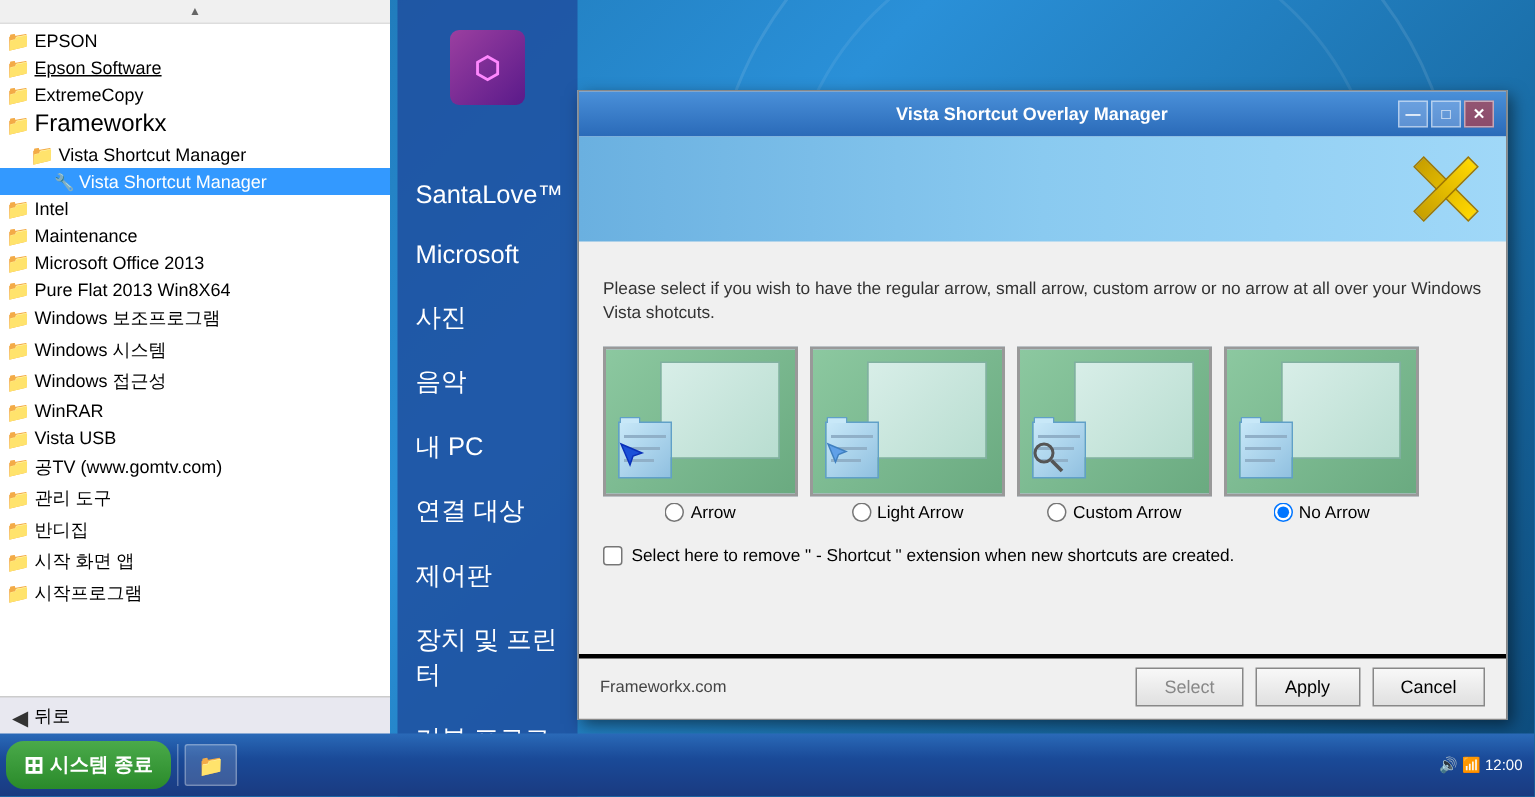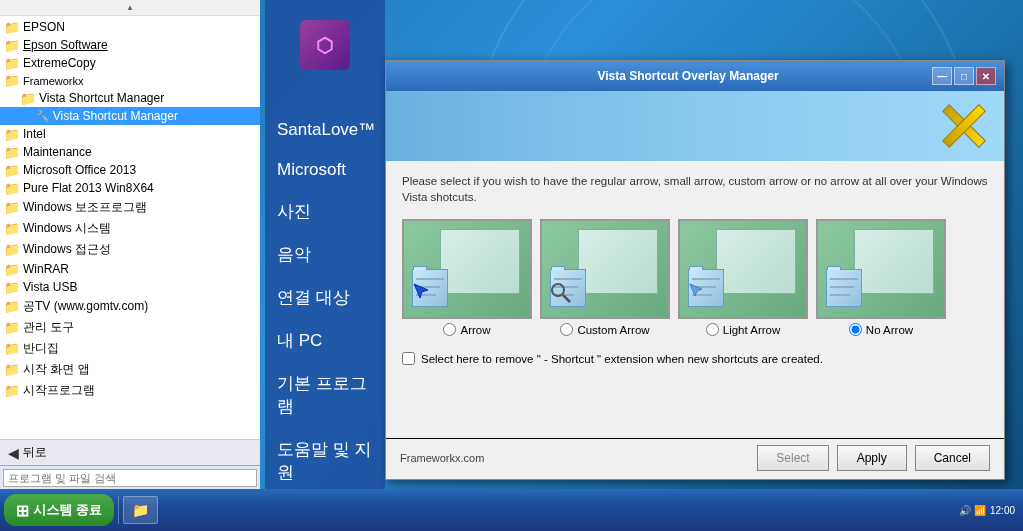--- a/index.html
+++ b/index.html
@@ -127,21 +127,21 @@
     }
     .x-logo::before {
       transform: translate(-50%, -50%) rotate(45deg);
     }
     .x-logo::after {
       transform: translate(-50%, -50%) rotate(-45deg);
     }
 
     .modal-body {
       flex: 1;
-      padding: 12px 16px;
+      padding: 24px 16px;
       background: #f0f0f0;
     }
 
     .modal-description {
       font-size: 11.5px;
       color: #333;
       margin-bottom: 14px;
       line-height: 1.4;
     }
 
@@ -187,21 +187,21 @@
       font-size: 11.5px;
     }
     .checkbox-row input[type=checkbox] { margin: 0; }
 
     .modal-footer {
       display: flex;
       align-items: center;
       justify-content: space-between;
       padding: 6px 14px 8px;
       background: #f0f0f0;
-      border-top: 1px solid #000000;
+      border-top: 3px solid #000000;
       flex-shrink: 0;
     }
 
     .footer-url {
       font-size: 11px;
       color: #444;
     }
 
     .footer-buttons {
       display: flex;
@@ -317,21 +317,21 @@
             <span class="tree-label" style="font-size: 12px; text-decoration: underline;">Epson Software</span>
           </div>
           <div class="tree-item">
             <span style="display: inline-block; width: 0px;"></span>
             <span style="display: inline-block; width: 16px; height: 13px; background: none; border: none; margin-right: 3px; flex-shrink: 0; font-size: 13px; text-align: center; line-height: 13px;">📁</span>
             <span class="tree-label" style="font-size: 12px;">ExtremeCopy</span>
           </div>
           <div class="tree-item">
             <span style="display: inline-block; width: 0px;"></span>
             <span style="display: inline-block; width: 16px; height: 13px; background: none; border: none; margin-right: 3px; flex-shrink: 0; font-size: 13px; text-align: center; line-height: 13px;">📁</span>
-            <span class="tree-label" style="font-size: 11px;">Frameworkx</span>
+            <span class="tree-label" style="font-size: 16px;">Frameworkx</span>
           </div>
           <div class="tree-item">
             <span style="display: inline-block; width: 16px;"></span>
             <span style="display: inline-block; width: 16px; height: 13px; background: none; border: none; margin-right: 3px; flex-shrink: 0; font-size: 13px; text-align: center; line-height: 13px;">📁</span>
             <span class="tree-label" style="font-size: 12px;">Vista Shortcut Manager</span>
           </div>
           <div class="tree-item selected">
             <span style="display: inline-block; width: 32px;"></span>
             <span style="display: inline-block; margin-right: 3px; flex-shrink: 0; font-size: 11px;">🔧</span>
             <span class="tree-label" style="font-size: 12px;">Vista Shortcut Manager</span>
@@ -407,40 +407,39 @@
             <span class="tree-label" style="font-size: 12px;">시작프로그램</span>
           </div>
         </div>
     </div>
 
     <div style="background:#e8e8f0;border-top:1px solid #ccc;padding:4px 8px;display:flex;align-items:center;gap:4px;cursor:pointer;">
       <span style="color:#333;font-size:14px;">◀</span>
       <span style="font-size:12px;">뒤로</span>
     </div>
 
-    <div style="background:#e0e8f8;border-top:1px solid #9ab;padding:3px;">
-      <input type="text" style="width: 100%; font-size: 11px; padding: 2px 4px; border: 1px solid rgb(170, 170, 170);" placeholder="프로그램 및 파일 검색">
-    </div>
   </div>
 </div>
 
 <div class="nav-menu">
 
   <div style="position:absolute;top:20px;left:50%;transform:translateX(-50%);">
     <div style="width:50px;height:50px;background:linear-gradient(135deg,#9b3fa0,#5a1a8a);border-radius:6px;display:flex;align-items:center;justify-content:center;">
       <div style="color:#ff88ff;font-size:20px;font-weight:bold;">⬡</div>
     </div>
   </div>
   <div id="nav-items">
       <div class="nav-item">SantaLove™</div>
       <div class="nav-item">Microsoft</div>
       <div class="nav-item">사진</div>
       <div class="nav-item">음악</div>
+      <div class="nav-item">내 PC</div>
       <div class="nav-item">연결 대상</div>
-      <div class="nav-item">내 PC</div>
+      <div class="nav-item">제어판</div>
+      <div class="nav-item">장치 및 프린터</div>
       <div class="nav-item">기본 프로그램</div>
       <div class="nav-item">도움말 및 지원</div>
       <div class="nav-item">실행...</div>
     </div>
 </div>
 
 <div class="modal">
 
   <div class="modal-titlebar">
     <span style="width:50px;"></span>
@@ -472,20 +471,41 @@
                 <div style="position: absolute; left: 3px; top: 24px; width: 20px; height: 2px; background: rgb(144, 176, 200);"></div>
               </div>
               <div style="position: absolute; bottom: 2px; left: 0px;"><svg width="22" height="22" viewBox="0 0 22 22">
                   <polygon points="2,2 16,8 10,10 8,16" fill="#1a50d8" stroke="#0a30b8" stroke-width="1"></polygon>
                 </svg></div>
             </div>
           </div>
           <div class="radio-option">
             <input type="radio" name="arrow-type" value="arrow" style="">
             <label>Arrow</label>
+          </div>
+        </div>
+        <div class="arrow-option">
+          <div class="arrow-preview">
+            <div style="position: absolute; inset: 0px; background: linear-gradient(135deg, rgb(140, 200, 160), rgb(106, 170, 128));"></div>
+            <div style="position: absolute; top: 8px; right: 10px; width: 80px; height: 65px; background: linear-gradient(135deg, rgb(216, 238, 232), rgb(184, 221, 208)); border: 1px solid rgb(128, 176, 160);"></div>
+            <div style="position: absolute; bottom: 8px; left: 8px; width: 36px; height: 40px;">
+              <div style="width: 36px; height: 38px; background: linear-gradient(135deg, rgb(200, 232, 248), rgb(144, 192, 224)); border: 1px solid rgb(96, 160, 200); position: relative;">
+                <div style="position: absolute; top: -4px; left: 0px; width: 14px; height: 4px; background: rgb(200, 232, 248); border-top: 1px solid rgb(96, 160, 200); border-right: 1px solid rgb(96, 160, 200); border-left: 1px solid rgb(96, 160, 200); border-image: initial; border-bottom: none; border-radius: 1px 1px 0px 0px;"></div>
+                <div style="position: absolute; left: 3px; top: 8px; width: 28px; height: 2px; background: rgb(144, 176, 200);"></div>
+                <div style="position: absolute; left: 3px; top: 16px; width: 24px; height: 2px; background: rgb(144, 176, 200);"></div>
+                <div style="position: absolute; left: 3px; top: 24px; width: 20px; height: 2px; background: rgb(144, 176, 200);"></div>
+              </div>
+              <div style="position: absolute; bottom: 2px; left: 0px;"><svg width="22" height="22" viewBox="0 0 22 22">
+                  <polygon points="2,2 14,7 9,9 7,14" fill="#60a0e8" stroke="#4080c0" stroke-width="1"></polygon>
+                </svg></div>
+            </div>
+          </div>
+          <div class="radio-option">
+            <input type="radio" name="arrow-type" value="light-arrow" style="">
+            <label>Light Arrow</label>
           </div>
         </div>
         <div class="arrow-option">
           <div class="arrow-preview">
             <div style="position: absolute; inset: 0px; background: linear-gradient(135deg, rgb(140, 200, 160), rgb(106, 170, 128));"></div>
             <div style="position: absolute; top: 8px; right: 10px; width: 80px; height: 65px; background: linear-gradient(135deg, rgb(216, 238, 232), rgb(184, 221, 208)); border: 1px solid rgb(128, 176, 160);"></div>
             <div style="position: absolute; bottom: 8px; left: 8px; width: 36px; height: 40px;">
               <div style="width: 36px; height: 38px; background: linear-gradient(135deg, rgb(200, 232, 248), rgb(144, 192, 224)); border: 1px solid rgb(96, 160, 200); position: relative;">
                 <div style="position: absolute; top: -4px; left: 0px; width: 14px; height: 4px; background: rgb(200, 232, 248); border-top: 1px solid rgb(96, 160, 200); border-right: 1px solid rgb(96, 160, 200); border-left: 1px solid rgb(96, 160, 200); border-image: initial; border-bottom: none; border-radius: 1px 1px 0px 0px;"></div>
                 <div style="position: absolute; left: 3px; top: 8px; width: 28px; height: 2px; background: rgb(144, 176, 200);"></div>
@@ -507,41 +527,20 @@
           <div class="arrow-preview">
             <div style="position: absolute; inset: 0px; background: linear-gradient(135deg, rgb(140, 200, 160), rgb(106, 170, 128));"></div>
             <div style="position: absolute; top: 8px; right: 10px; width: 80px; height: 65px; background: linear-gradient(135deg, rgb(216, 238, 232), rgb(184, 221, 208)); border: 1px solid rgb(128, 176, 160);"></div>
             <div style="position: absolute; bottom: 8px; left: 8px; width: 36px; height: 40px;">
               <div style="width: 36px; height: 38px; background: linear-gradient(135deg, rgb(200, 232, 248), rgb(144, 192, 224)); border: 1px solid rgb(96, 160, 200); position: relative;">
                 <div style="position: absolute; top: -4px; left: 0px; width: 14px; height: 4px; background: rgb(200, 232, 248); border-top: 1px solid rgb(96, 160, 200); border-right: 1px solid rgb(96, 160, 200); border-left: 1px solid rgb(96, 160, 200); border-image: initial; border-bottom: none; border-radius: 1px 1px 0px 0px;"></div>
                 <div style="position: absolute; left: 3px; top: 8px; width: 28px; height: 2px; background: rgb(144, 176, 200);"></div>
                 <div style="position: absolute; left: 3px; top: 16px; width: 24px; height: 2px; background: rgb(144, 176, 200);"></div>
                 <div style="position: absolute; left: 3px; top: 24px; width: 20px; height: 2px; background: rgb(144, 176, 200);"></div>
               </div>
-              <div style="position: absolute; bottom: 2px; left: 0px;"><svg width="22" height="22" viewBox="0 0 22 22">
-                  <polygon points="2,2 14,7 9,9 7,14" fill="#60a0e8" stroke="#4080c0" stroke-width="1"></polygon>
-                </svg></div>
-            </div>
-          </div>
-          <div class="radio-option">
-            <input type="radio" name="arrow-type" value="light-arrow" style="">
-            <label>Light Arrow</label>
-          </div>
-        </div>
-        <div class="arrow-option">
-          <div class="arrow-preview">
-            <div style="position: absolute; inset: 0px; background: linear-gradient(135deg, rgb(140, 200, 160), rgb(106, 170, 128));"></div>
-            <div style="position: absolute; top: 8px; right: 10px; width: 80px; height: 65px; background: linear-gradient(135deg, rgb(216, 238, 232), rgb(184, 221, 208)); border: 1px solid rgb(128, 176, 160);"></div>
-            <div style="position: absolute; bottom: 8px; left: 8px; width: 36px; height: 40px;">
-              <div style="width: 36px; height: 38px; background: linear-gradient(135deg, rgb(200, 232, 248), rgb(144, 192, 224)); border: 1px solid rgb(96, 160, 200); position: relative;">
-                <div style="position: absolute; top: -4px; left: 0px; width: 14px; height: 4px; background: rgb(200, 232, 248); border-top: 1px solid rgb(96, 160, 200); border-right: 1px solid rgb(96, 160, 200); border-left: 1px solid rgb(96, 160, 200); border-image: initial; border-bottom: none; border-radius: 1px 1px 0px 0px;"></div>
-                <div style="position: absolute; left: 3px; top: 8px; width: 28px; height: 2px; background: rgb(144, 176, 200);"></div>
-                <div style="position: absolute; left: 3px; top: 16px; width: 24px; height: 2px; background: rgb(144, 176, 200);"></div>
-                <div style="position: absolute; left: 3px; top: 24px; width: 20px; height: 2px; background: rgb(144, 176, 200);"></div>
-              </div>
             </div>
           </div>
           <div class="radio-option">
             <input type="radio" name="arrow-type" value="no-arrow" checked="" style="">
             <label>No Arrow</label>
           </div>
         </div>
       </div>
 
     <div class="checkbox-row">

